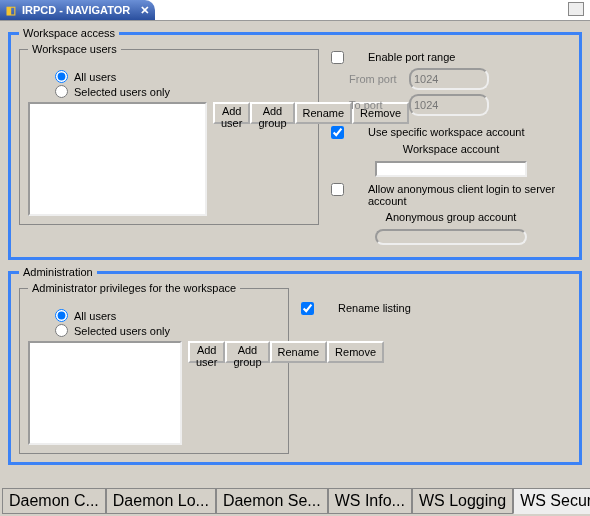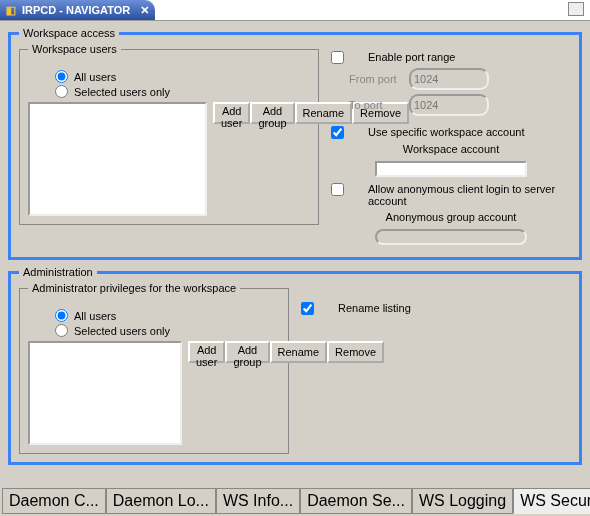--- a/index.html
+++ b/index.html
@@ -285,18 +285,18 @@
         </div>
       </div>
     </div>
   </fieldset>
 
 </div>
 
 <div class="bottom-tabs" id="bottom-tabs">
     <div class="btab">Daemon C...</div>
     <div class="btab">Daemon Lo...</div>
+    <div class="btab">Daemon Se...</div>
     <div class="btab">WS Info...</div>
-    <div class="btab">Daemon Se...</div>
     <div class="btab">WS Logging</div>
     <div class="btab active">WS Security</div>
     <div class="btab">WS Governing</div>
   </div>
 
 </body></html>

